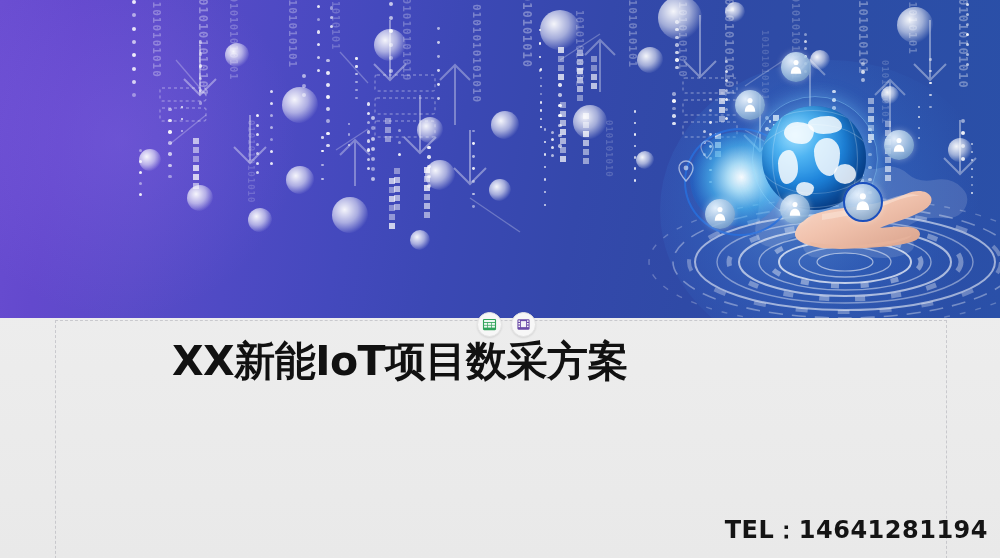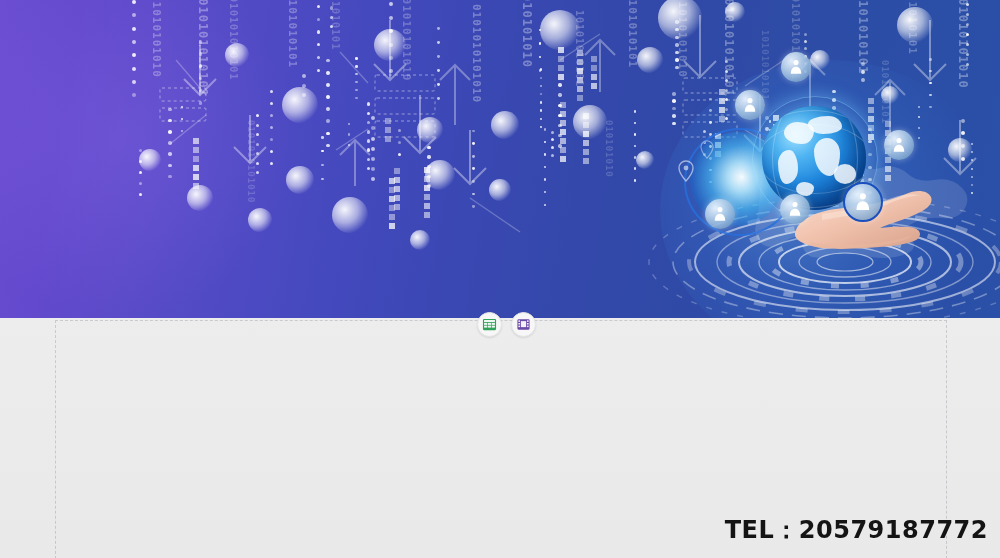--- a/index.html
+++ b/index.html
@@ -822,17 +822,18 @@
           <rect x="2.6" y="6.4" width="1.6" height="1.6" fill="#ffffff"></rect>
           <rect x="2.6" y="9.2" width="1.6" height="1.6" fill="#ffffff"></rect>
           <rect x="11.8" y="3.6" width="1.6" height="1.6" fill="#ffffff"></rect>
           <rect x="11.8" y="6.4" width="1.6" height="1.6" fill="#ffffff"></rect>
           <rect x="11.8" y="9.2" width="1.6" height="1.6" fill="#ffffff"></rect>
           <rect x="5.2" y="4.4" width="5.6" height="6.4" fill="#ffffff" opacity="0.92"></rect>
         </svg>
       </div>
     </div>
 
-
-
-    <div id="slide-tel">TEL：20579187772</div>
+    <div id="slide-title">XX新能IoT项目数采方案</div>
+
+
+    <div id="slide-tel">TEL：14641281194</div>
   </div>
 </div>
 
 </body></html>

